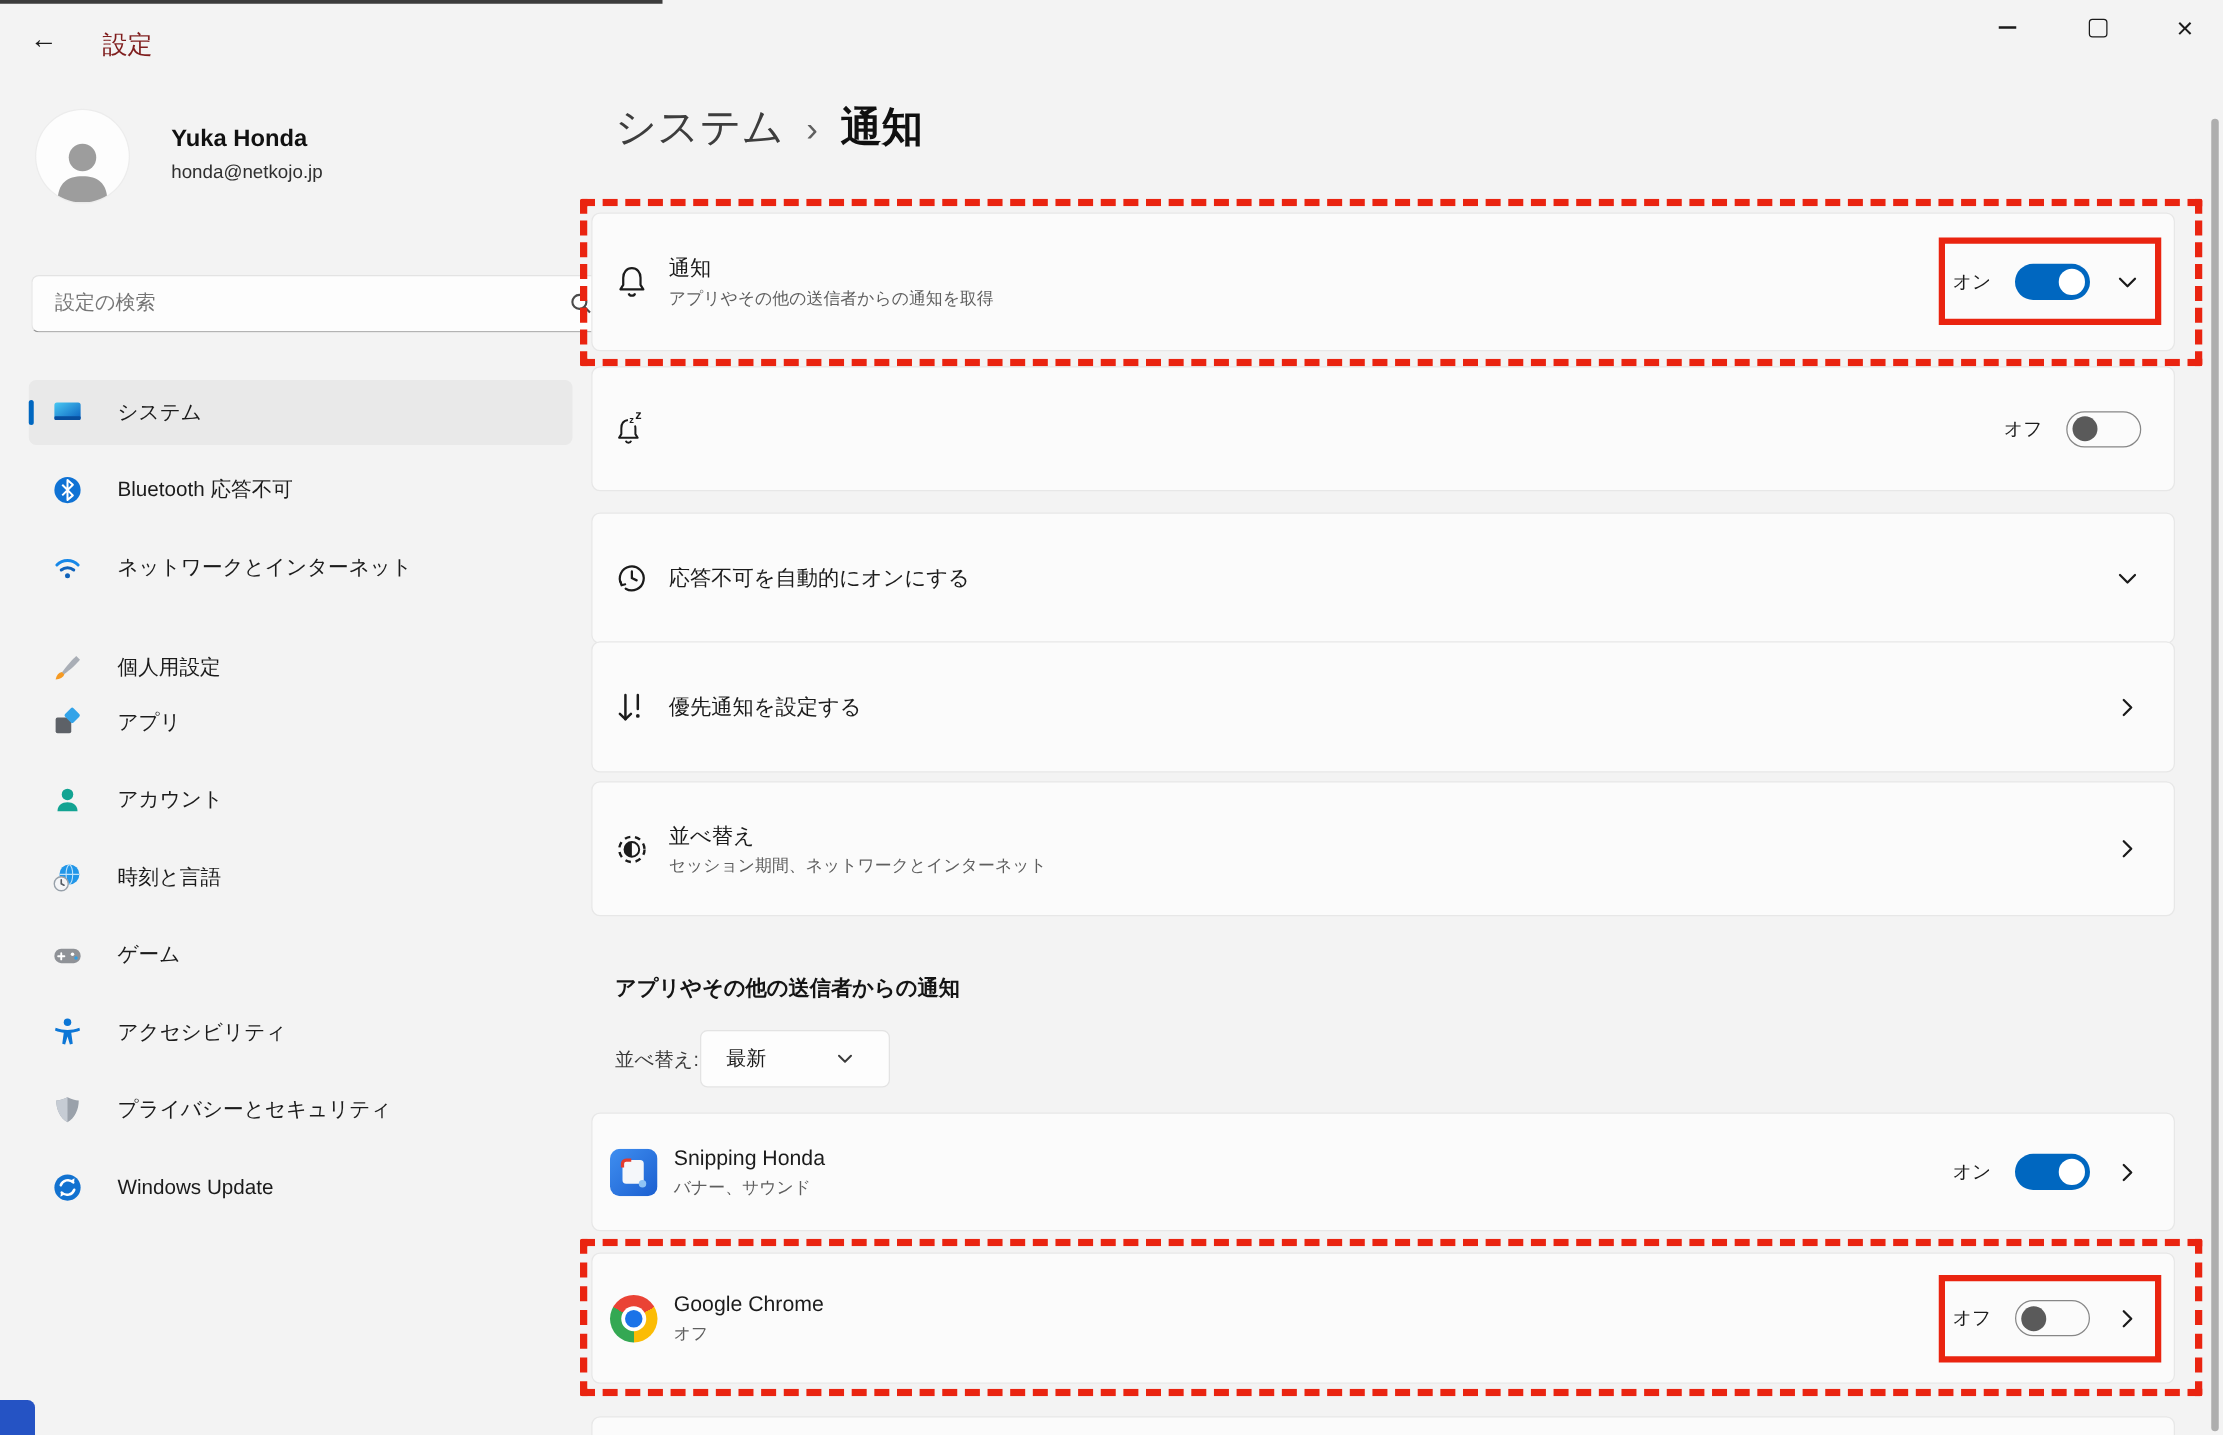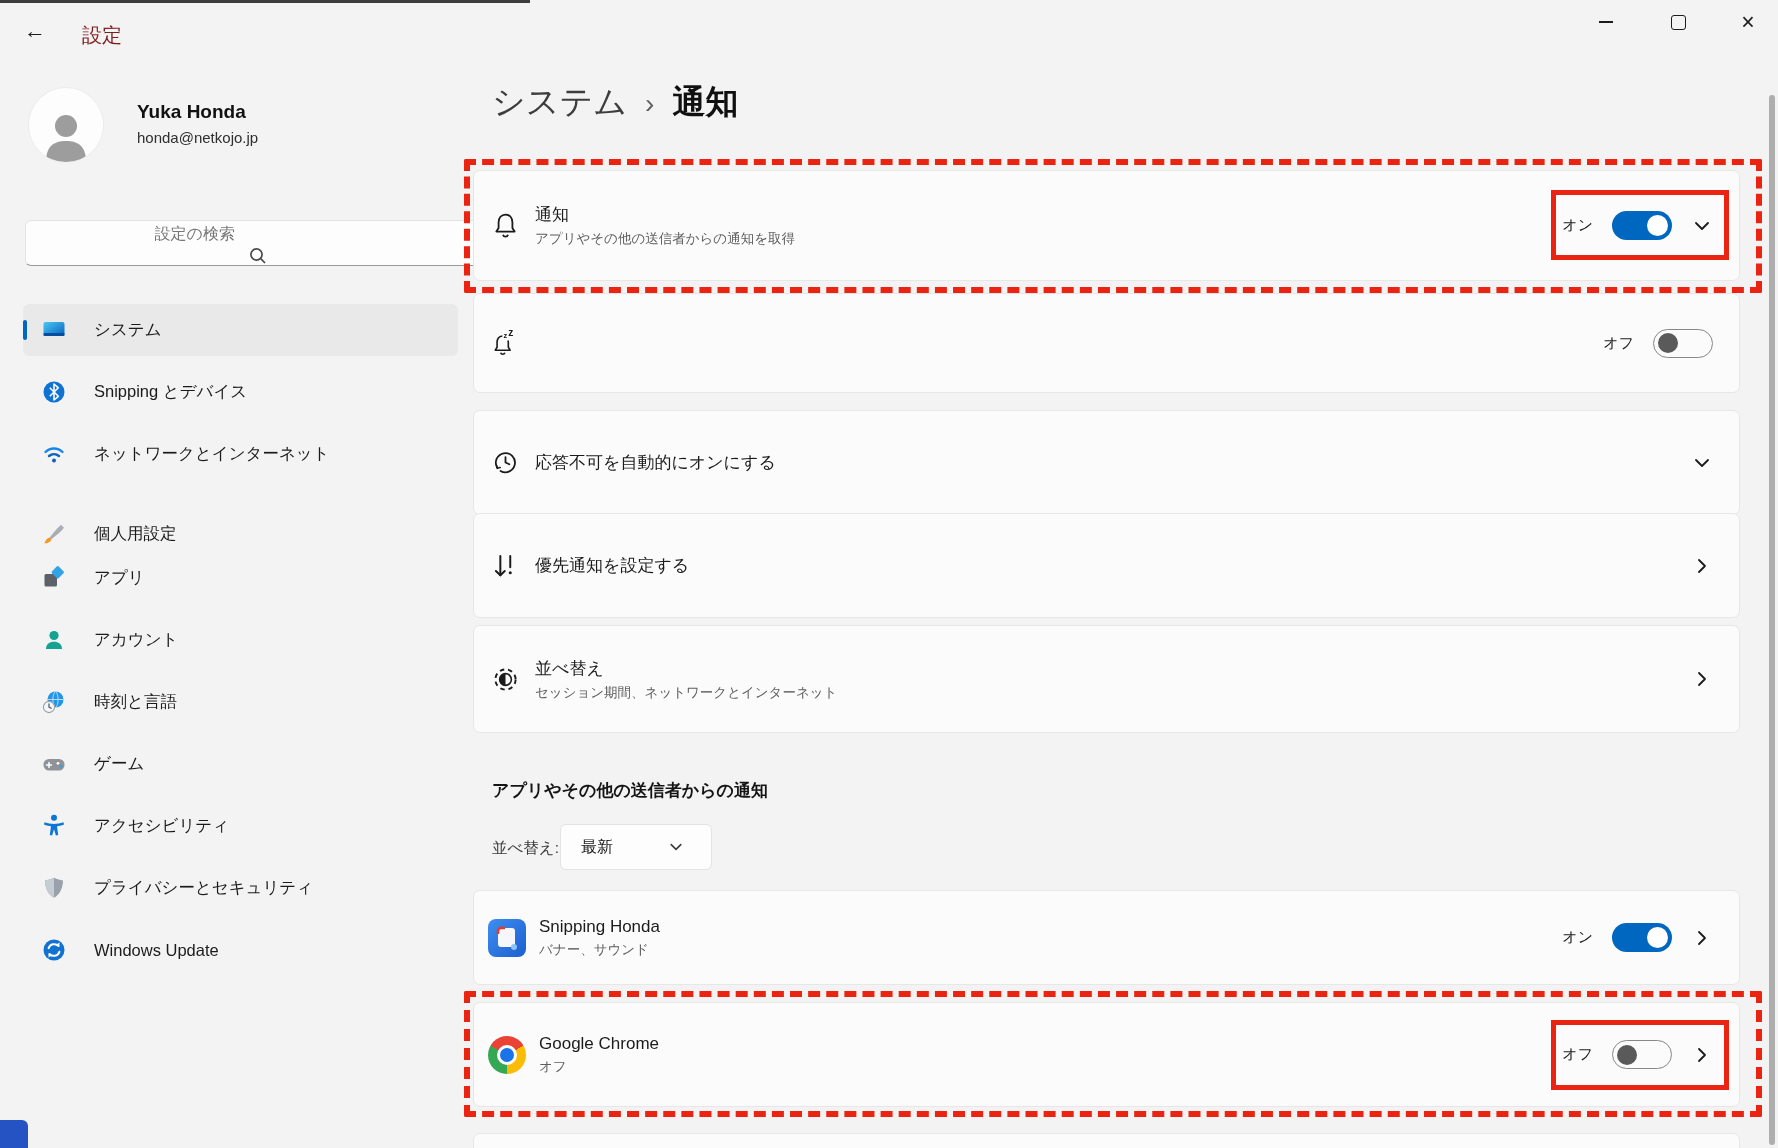--- a/index.html
+++ b/index.html
@@ -19,21 +19,21 @@
   .winbtn.min{left:1582px;}
   .winbtn.max{left:1654px;}
   .winbtn.close{left:1724px;font-size:23px;font-weight:300;color:#1b1b1b;}
   .min-glyph{width:14px;height:2px;background:#1b1b1b;}
   .max-glyph{width:13px;height:13px;border:1.6px solid #1b1b1b;border-radius:3px;}
   
   .avatar{left:29px;top:88px;width:74px;height:74px;border-radius:50%;background:#fdfdfd;box-shadow:0 0 0 1px #ececec;display:flex;align-items:flex-end;justify-content:center;overflow:hidden;}
   .profile-name{left:137px;top:101px;font-size:19px;font-weight:700;color:#111;}
   .profile-email{left:137px;top:129px;font-size:15px;color:#2f2f2f;}
   
-  .search{left:25px;top:220px;width:464px;height:46px;background:#fdfdfd;border:1px solid #e3e3e3;border-bottom:1px solid #9a9a9a;border-radius:6px;display:flex;align-items:center;box-sizing:border-box;padding:0 14px 0 16px;flex-direction:column;}
+  .search{left:25px;top:220px;width:464px;height:46px;background:#fdfdfd;border:1px solid #e3e3e3;border-bottom:1px solid #9a9a9a;border-radius:6px;display:flex;align-items:center;box-sizing:border-box;padding:0 14px 0 16px;}
   .search input{flex:1;border:none;outline:none;background:transparent;font-size:16px;color:#1b1b1b;font-family:inherit;}
   .search input::placeholder{color:#767676;opacity:1;}
   
   .nav-item{left:23px;width:435px;height:52px;border-radius:6px;display:flex;align-items:center;padding-left:17px;box-sizing:border-box;cursor:pointer;}
   .nav-item.selected{background:#e9e9e9;}
   .nav-item .pill{position:absolute;left:0;top:16px;width:4px;height:20px;border-radius:2px;background:#0067c0;display:none;}
   .nav-item.selected .pill{display:block;}
   .nav-icon{width:28px;height:28px;display:flex;align-items:center;justify-content:center;flex:0 0 28px;}
   .nav-label{margin-left:26px;font-size:16.5px;color:#1b1b1b;white-space:nowrap;}
   
@@ -117,21 +117,21 @@
   </span>
   <span class="nav-label">システム</span>
 </div>
 <div class="abs nav-item" style="top:366px">
   <span class="nav-icon">
     <svg width="26" height="26" viewBox="0 0 26 26">
         <circle cx="13" cy="13" r="10.5" fill="#0f72d4"></circle>
     <path d="M8.8 8.8 L17.3 17.3 L13 21 V5 L17.3 8.8 L8.8 17.3" fill="none" stroke="#fff" stroke-width="1.6" stroke-linejoin="round"></path>
       </svg>
   </span>
-  <span class="nav-label">Snipping とデバイス</span>
+  <span class="nav-label">Bluetooth 応答不可</span>
 </div>
 <div class="abs nav-item" style="top:428px">
   <span class="nav-icon">
     <svg width="26" height="26" viewBox="0 0 26 26" fill="none">
     <path d="M4.5 11 a12 12 0 0 1 17 0" stroke="#1687e8" stroke-width="2.4" stroke-linecap="round"></path>
     <path d="M8 15 a8 8 0 0 1 10 0" stroke="#0f62ba" stroke-width="2.4" stroke-linecap="round"></path>
     <circle cx="13" cy="19.5" r="2" fill="#0f62ba"></circle>
       </svg>
   </span>
   <span class="nav-label">ネットワークとインターネット</span>

